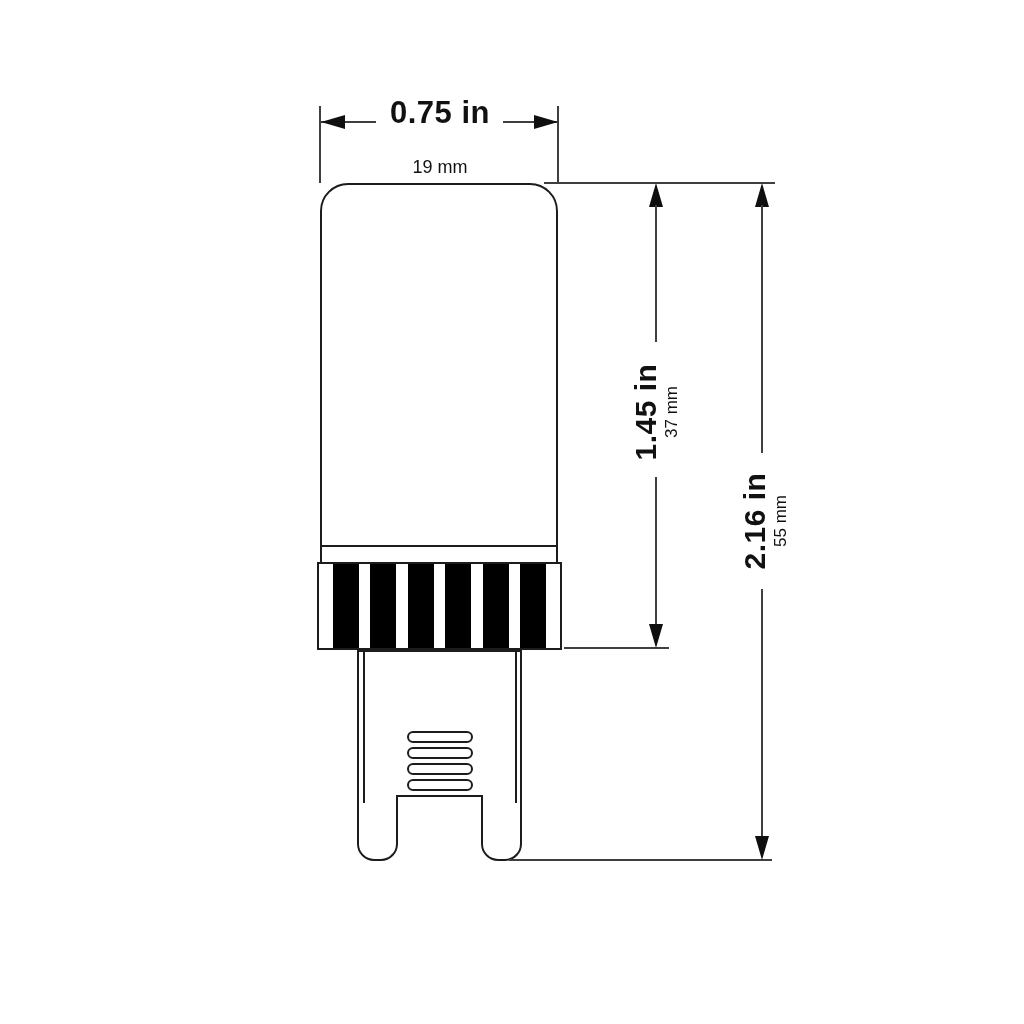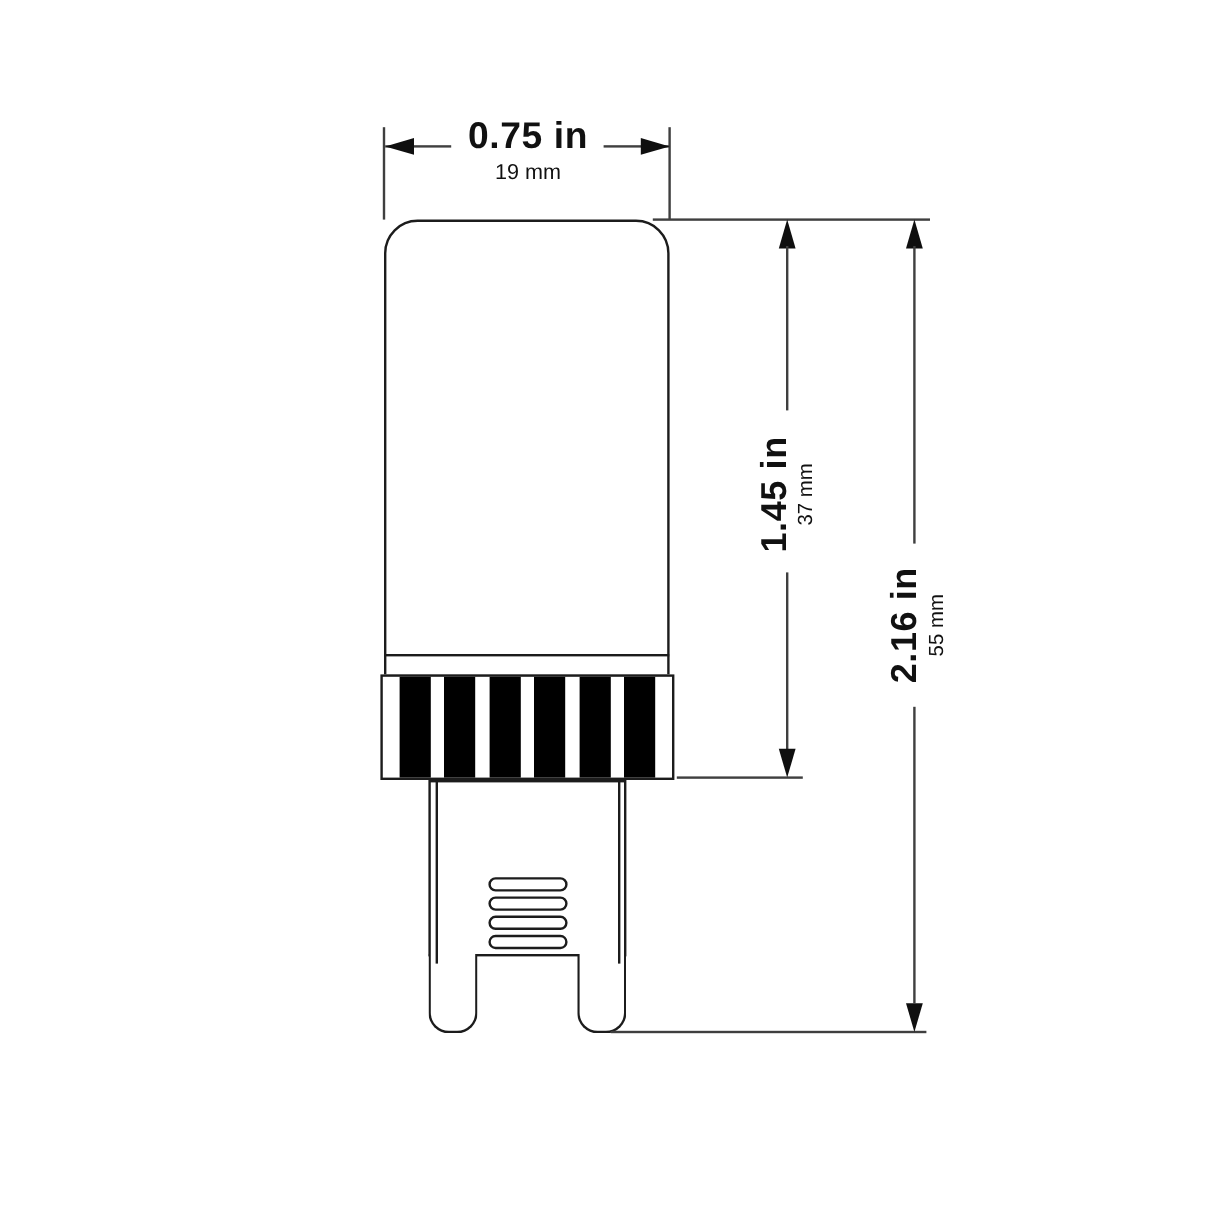--- a/index.html
+++ b/index.html
@@ -50,21 +50,21 @@
   .vline{width:2px;}
   .hline{height:2px;}
   .thin-h{height:1.5px;}
   .thin-v{width:1.5px;}
   .arr{width:0;height:0;}
   .arr-left {border-top:7px solid transparent;border-bottom:7px solid transparent;border-right:24px solid var(--arrow);}
   .arr-right{border-top:7px solid transparent;border-bottom:7px solid transparent;border-left:24px solid var(--arrow);}
   .arr-up   {border-left:7px solid transparent;border-right:7px solid transparent;border-bottom:24px solid var(--arrow);}
   .arr-down {border-left:7px solid transparent;border-right:7px solid transparent;border-top:24px solid var(--arrow);}
   .lbl-primary{font-size:31px;font-weight:600;letter-spacing:0.5px;line-height:1;color:var(--text);}
-  .lbl-secondary{font-size:18px;font-weight:400;line-height:1.1;color:var(--text);}
+  .lbl-secondary{font-size:18px;font-weight:400;line-height:1.1;color:var(--text);margin-top:24px;}
   .h-label{width:220px;text-align:center;}
   .v-label{
     transform:translate(-50%,-50%) rotate(-90deg);
     text-align:center;white-space:nowrap;background:var(--bg);padding:0 4px;
   }
   .v-label .lbl-primary{font-size:30px;}
   .v-label .lbl-secondary{font-size:17px;margin-top:2px;}
 </style>
 </head>
 <body>

